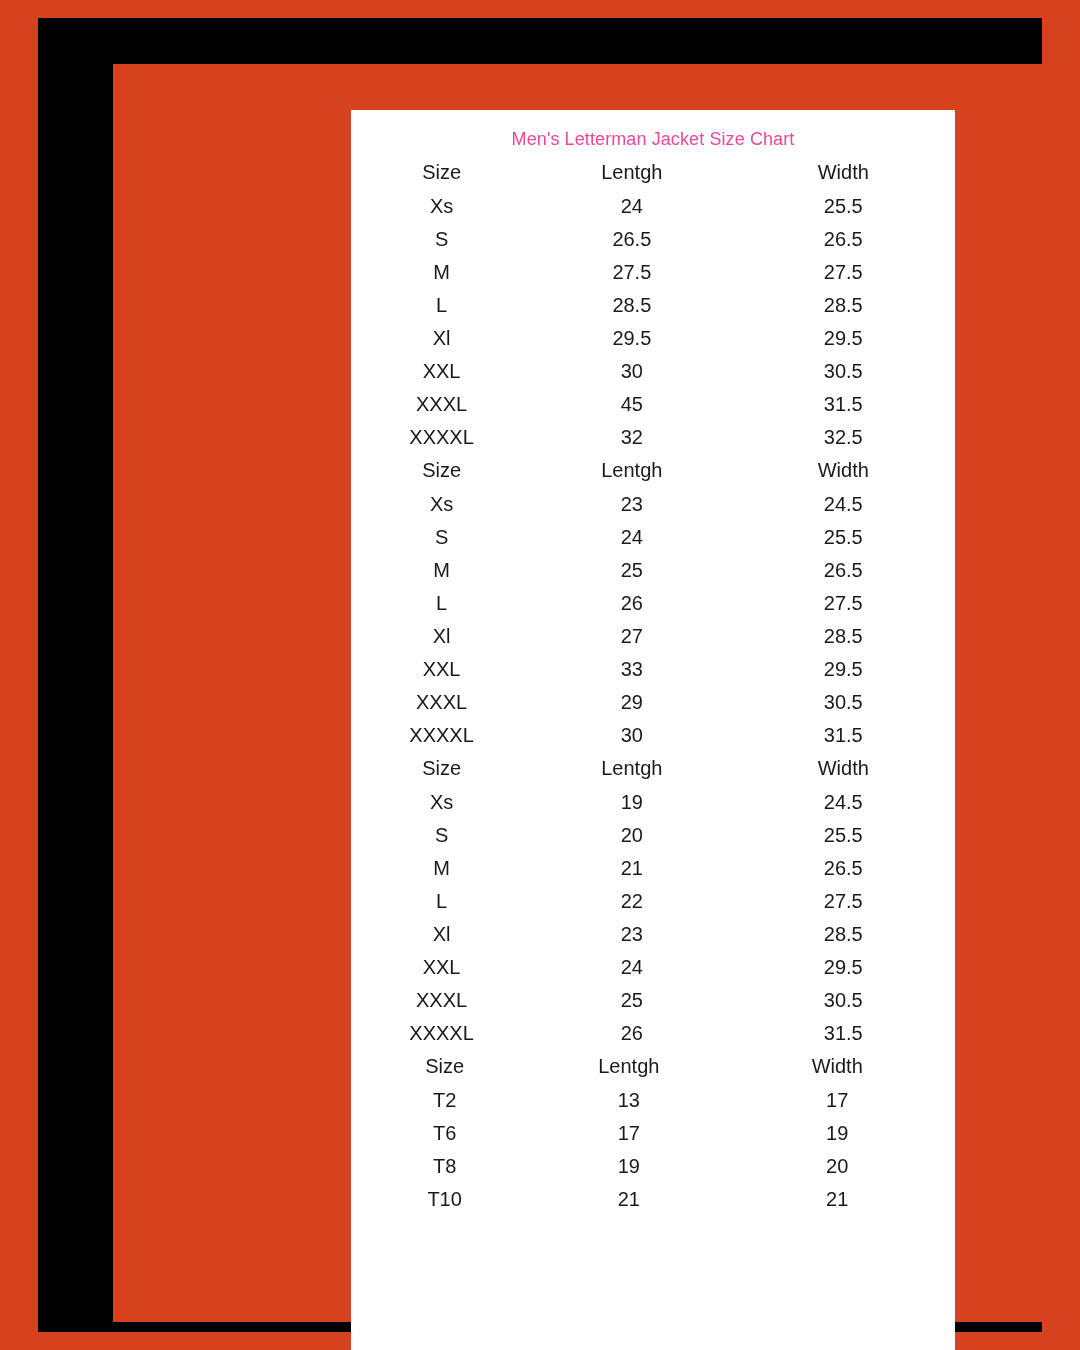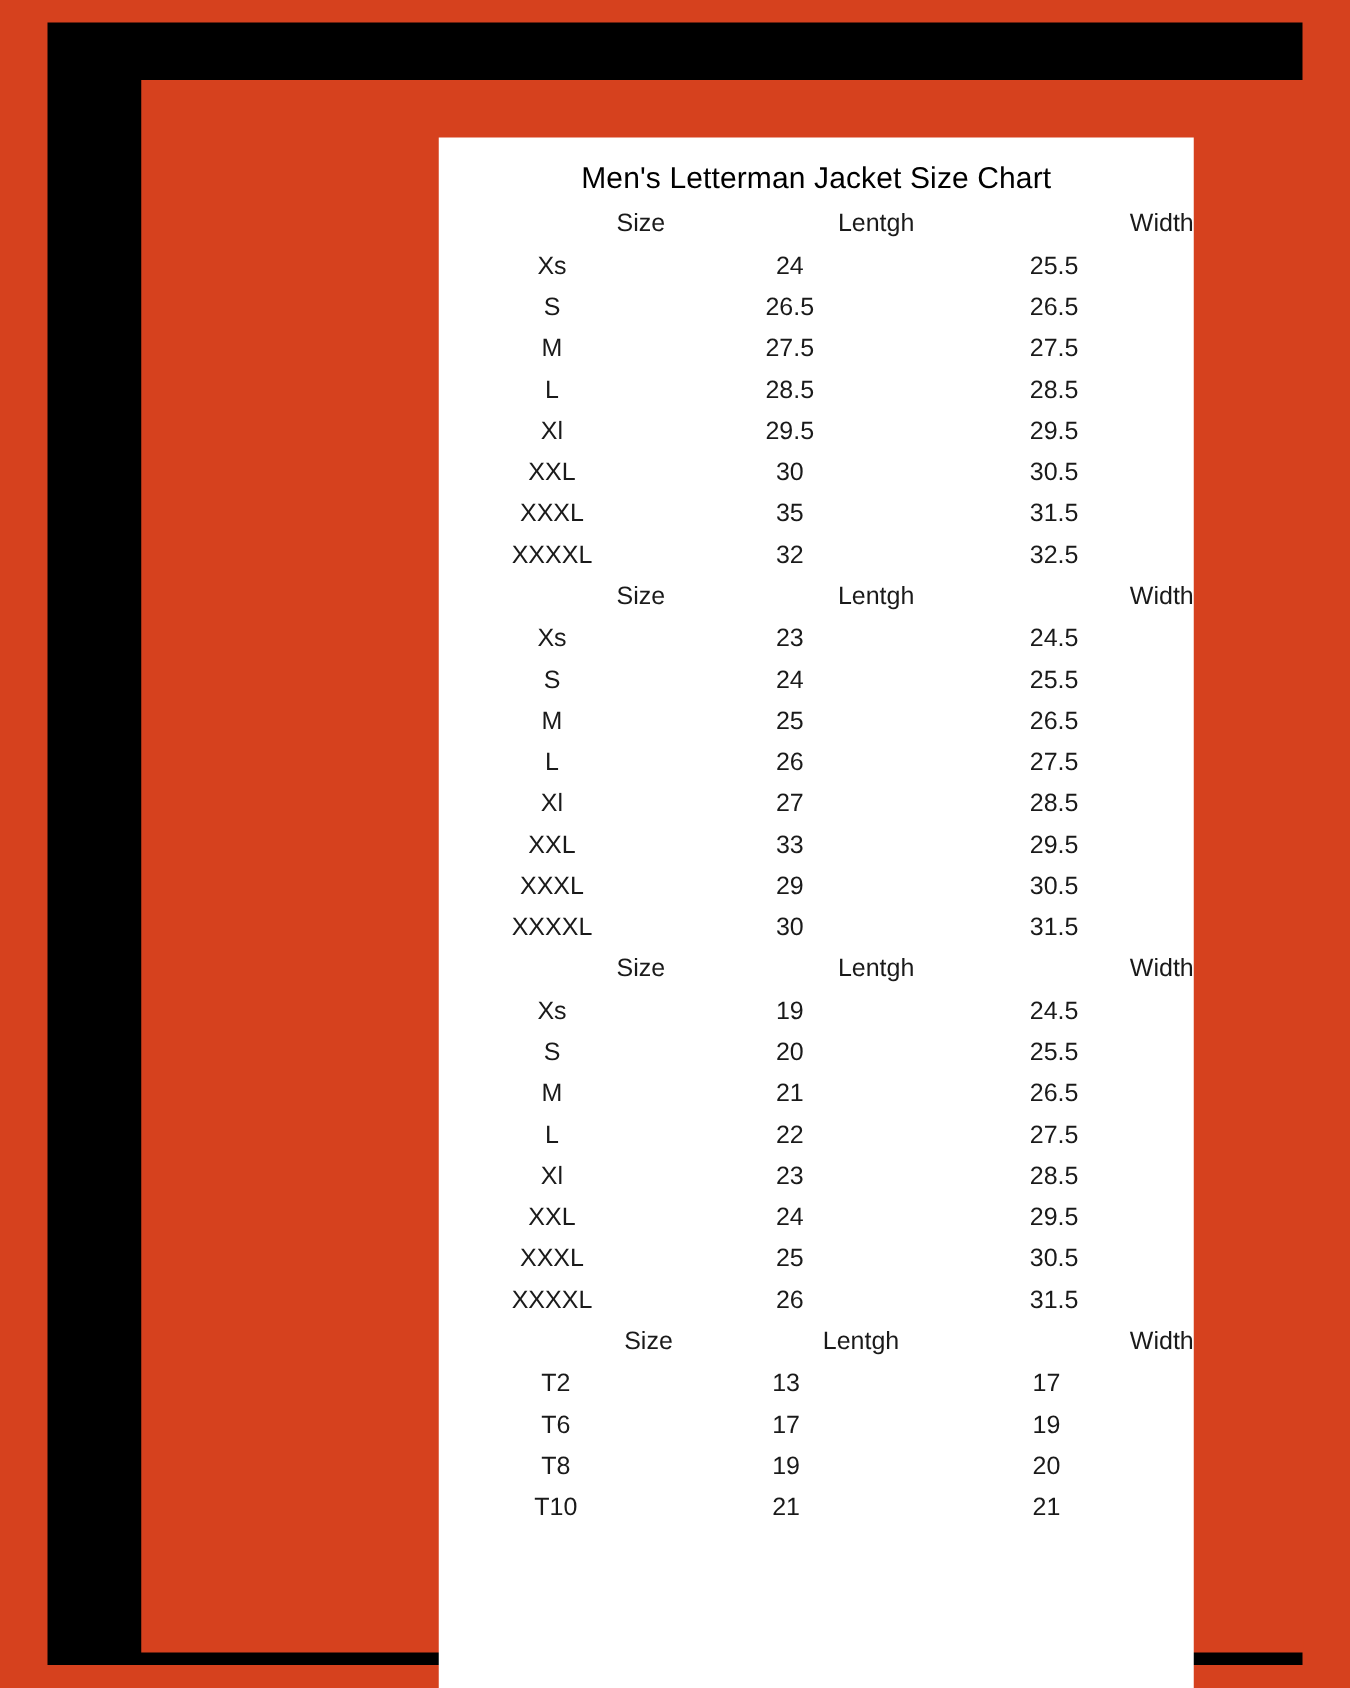--- a/index.html
+++ b/index.html
@@ -40,41 +40,40 @@
     background: #ffffff;
     box-sizing: border-box;
     overflow: hidden;
     padding-top: 14px;
   }
   .chart-block {
     width: 100%;
   }
   .chart-title {
     text-align: center;
-    font-size: 24px;
-    color: #000000;
+    font-size: 18px;
+    color: #ec4899;
     padding: 5px 0 6px 0;
     letter-spacing: 0.1px;
   }
   table.size-table {
     width: 100%;
     border-collapse: collapse;
   }
   table.size-table td,
   table.size-table th {
     font-size: 20px;
     color: #1a1a1a;
     font-weight: normal;
     text-align: center;
     padding: 3px 0;
     line-height: 1.35;
   }
   table.size-table th {
     padding-bottom: 4px;
-    text-align: right;
   }
   .col-size { width: 30%; }
   .col-length { width: 33%; }
   .col-width { width: 37%; }
   .kids .col-size { width: 31%; }
   .kids .col-length { width: 30%; }
   .kids .col-width { width: 39%; }
 </style>
 </head>
 <body>
@@ -119,21 +118,21 @@
               <td class="col-length">29.5</td>
               <td class="col-width">29.5</td>
             </tr>
             <tr>
               <td class="col-size">XXL</td>
               <td class="col-length">30</td>
               <td class="col-width">30.5</td>
             </tr>
             <tr>
               <td class="col-size">XXXL</td>
-              <td class="col-length">35</td>
+              <td class="col-length">45</td>
               <td class="col-width">31.5</td>
             </tr>
             <tr>
               <td class="col-size">XXXXL</td>
               <td class="col-length">32</td>
               <td class="col-width">32.5</td>
             </tr>
           </tbody>
         </table>
       </div>

